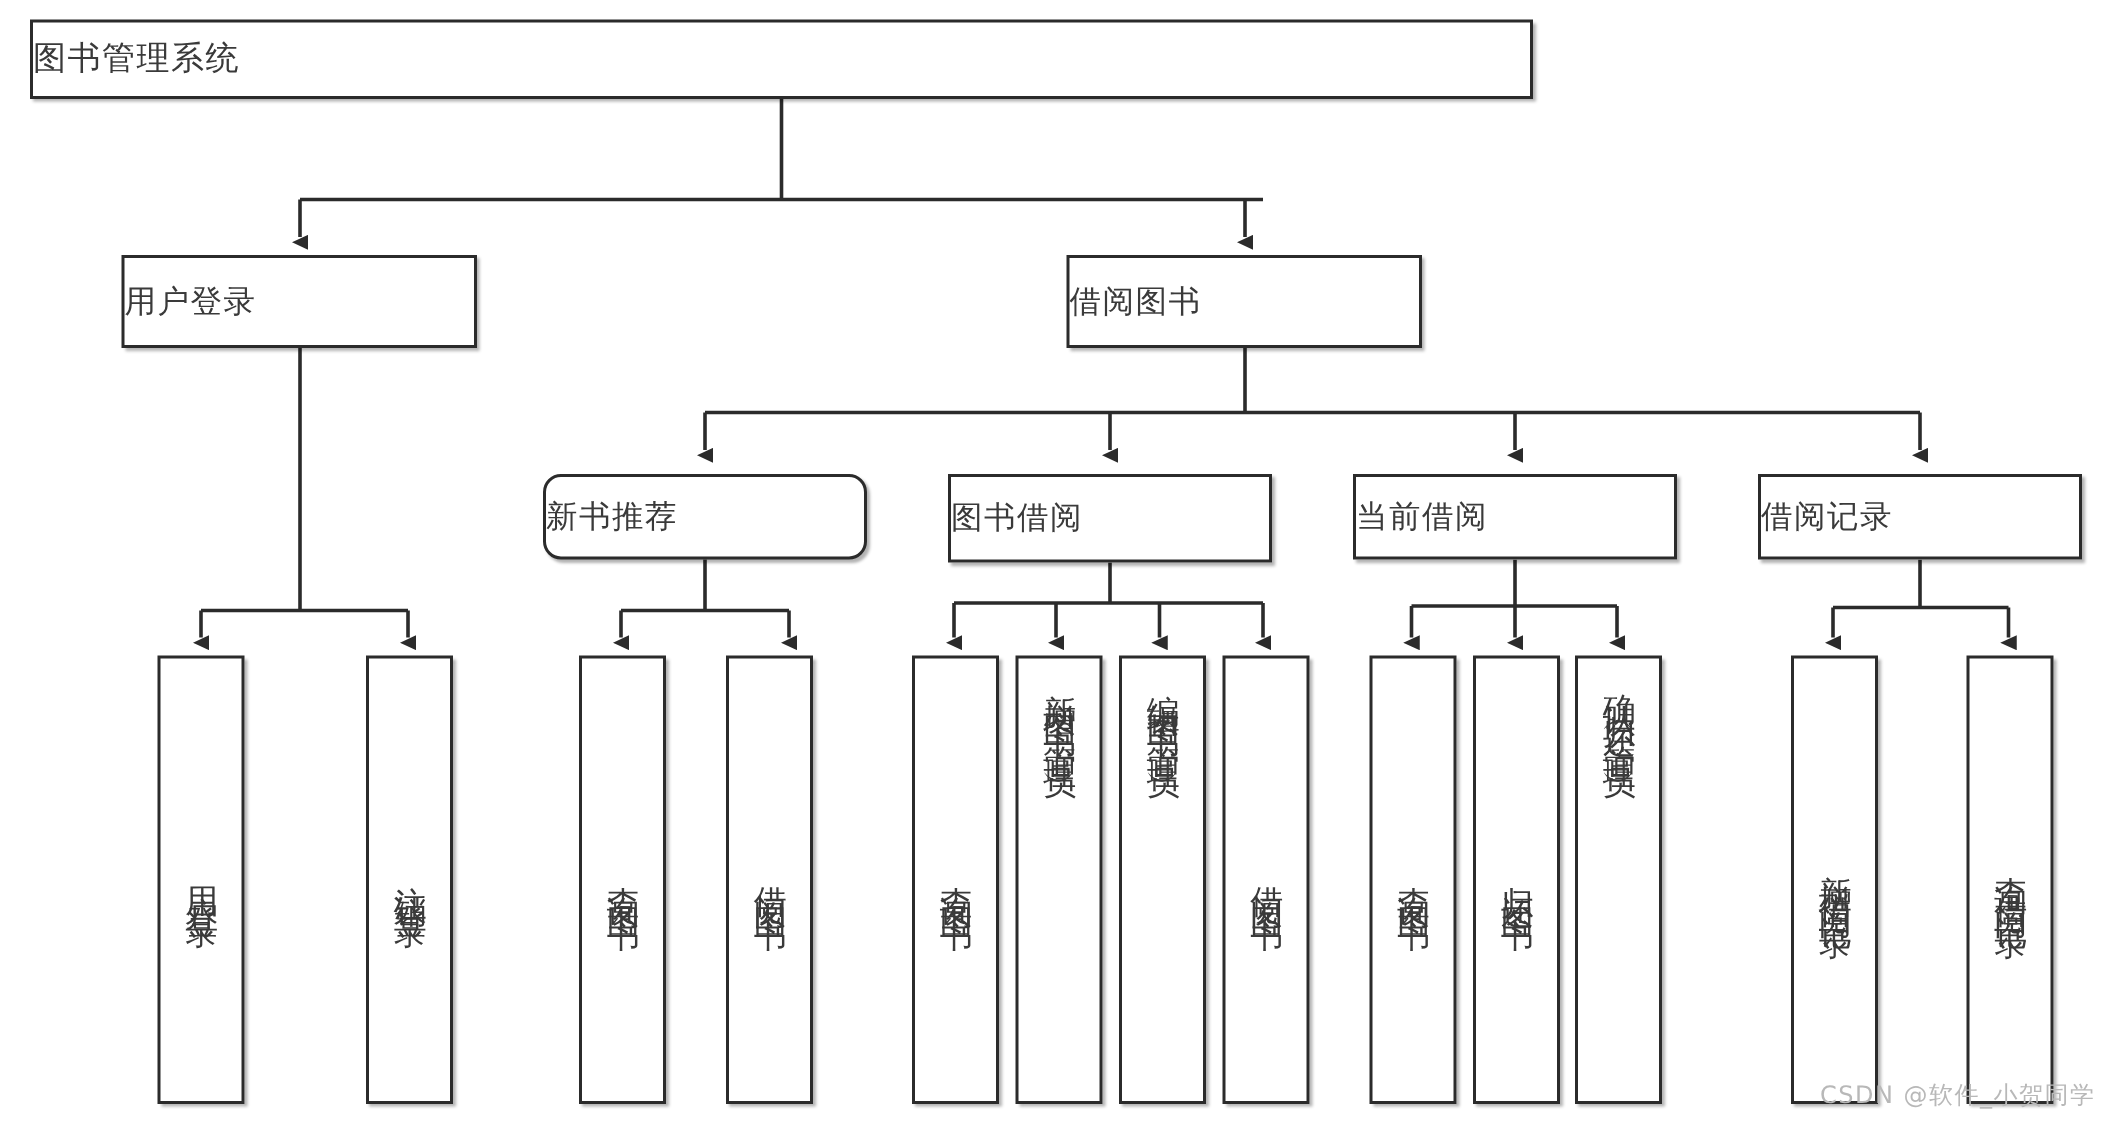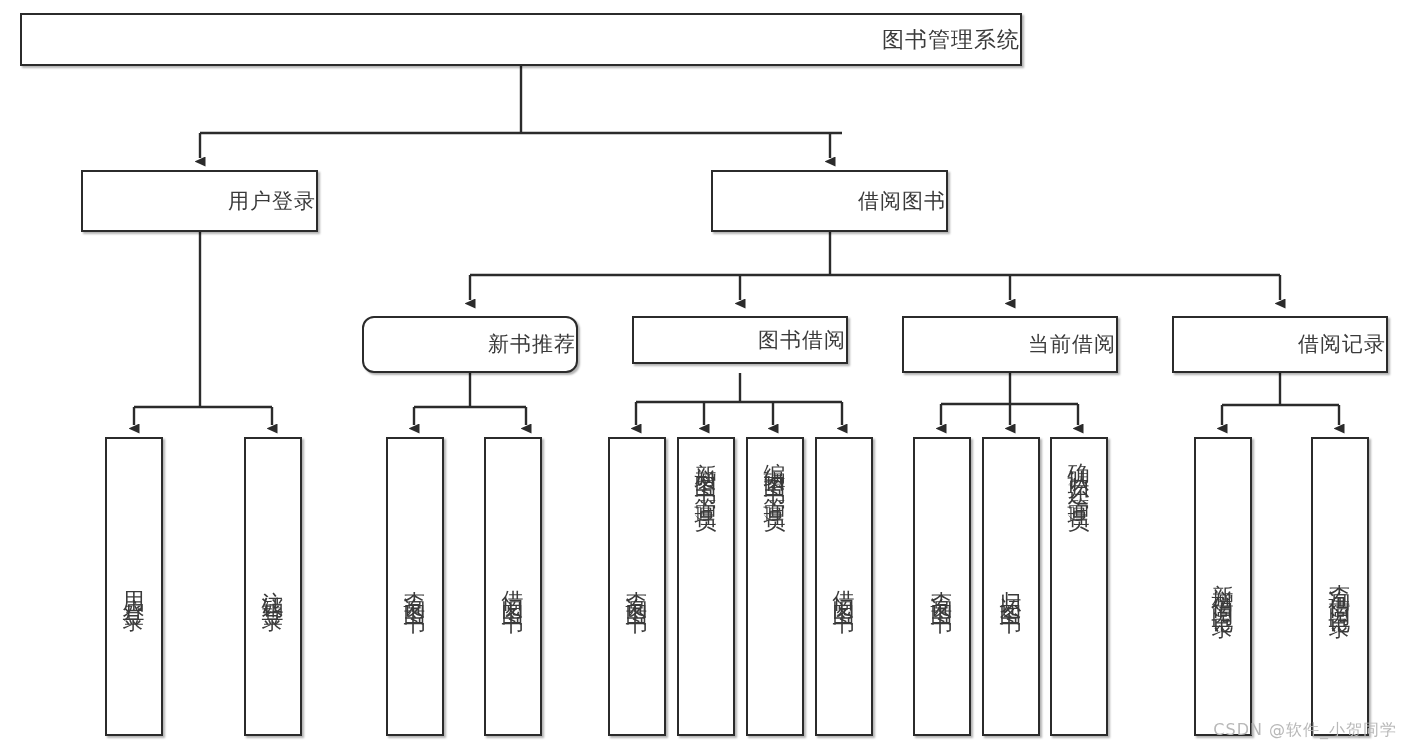--- a/index.html
+++ b/index.html
@@ -15,21 +15,21 @@
   #wires{position:absolute;left:0;top:0;width:1405px;height:747px;}
 
   .node{
     position:absolute;
     box-sizing:border-box;
     background:#ffffff;
     border:2px solid #2b2b2b;
     box-shadow:2px 2px 2px rgba(0,0,0,0.30);
     display:flex;
     align-items:center;
-    justify-content:flex-end;
+    justify-content:flex-start;
     color:#3d3d3d;
     z-index:3;
   }
   .node .lbl{
     font-size:21px;
     line-height:1.15;
     letter-spacing:1px;
     white-space:nowrap;
     color:#3a3a3a;
   }
@@ -129,21 +129,21 @@
   </div>
 
   <div class="node" style="left:711px;top:170px;width:237px;height:62px;">
     <span class="lbl">借阅图书</span>
   </div>
 
   <div class="node" style="left:362px;top:316px;width:216px;height:57px;border-radius:12px;">
     <span class="lbl">新书推荐</span>
   </div>
 
-  <div class="node" style="left:632px;top:316px;width:216px;height:48px;">
+  <div class="node" style="left:632px;top:316px;width:216px;height:59px;">
     <span class="lbl">图书借阅</span>
   </div>
 
   <div class="node" style="left:1172px;top:316px;width:216px;height:57px;">
     <span class="lbl">借阅记录</span>
   </div>
 
   <div class="node" style="left:902px;top:316px;width:216px;height:57px;">
     <span class="lbl">当前借阅</span>
   </div>

